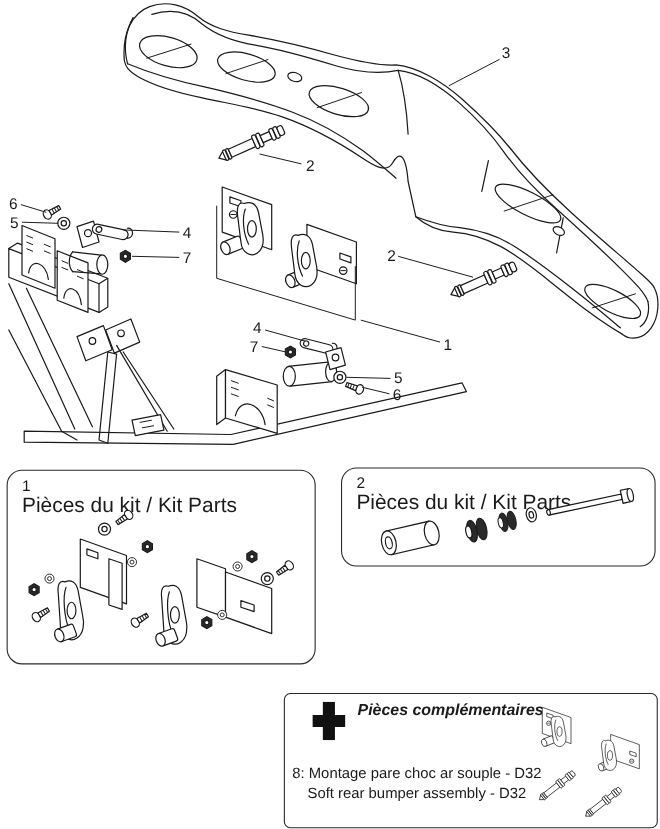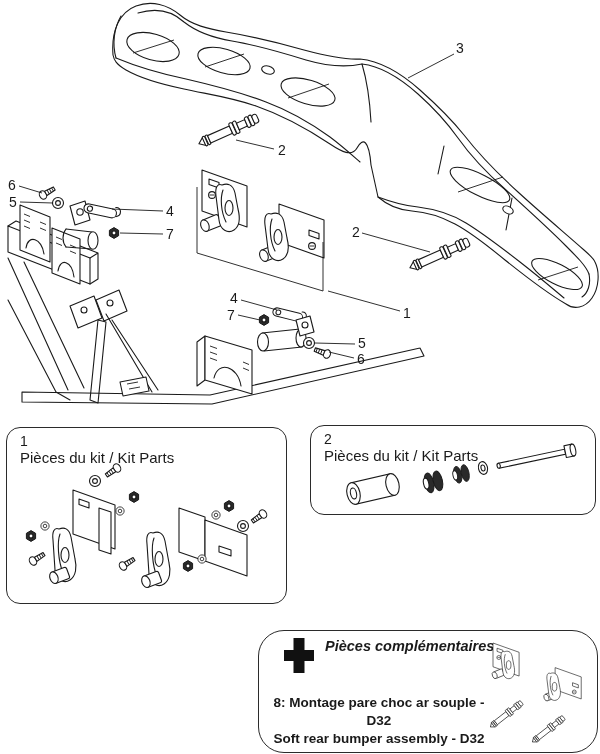--- a/index.html
+++ b/index.html
@@ -7,24 +7,24 @@
         font-family:"Liberation Sans",sans-serif;color:#1a1a1a;}
   .abs{position:absolute;}
   
   svg .s{fill:#ffffff;stroke:#1a1a1a;stroke-width:1.1;stroke-linejoin:round;}
   svg .l{fill:none;stroke:#1a1a1a;stroke-width:1.1;stroke-linejoin:round;stroke-linecap:round;}
   svg .thin{fill:none;stroke:#1a1a1a;stroke-width:0.9;}
   svg .dark{fill:#2a2a2a;stroke:#1a1a1a;stroke-width:1;}
   svg .num{font-family:"Liberation Sans",sans-serif;font-size:14px;fill:#1a1a1a;text-anchor:middle;}
   .kit-box{position:absolute;border:1.4px solid #2b2b2b;border-radius:14px;background:#fff;}
   .kit-num{position:absolute;left:13px;top:5px;font-size:14px;}
-  .kit-title{position:absolute;left:13px;top:21px;font-size:15px;white-space:nowrap;text-align:right;}
-  .comp-box{position:absolute;border:1.4px solid #2b2b2b;border-radius:26px;background:#fff;}
+  .kit-title{position:absolute;left:13px;top:21px;font-size:19px;white-space:nowrap;text-align:right;}
+  .comp-box{position:absolute;border:1.4px solid #2b2b2b;border-radius:6px;background:#fff;}
   .comp-title{position:absolute;left:66px;top:6px;font-size:14.5px;font-weight:bold;font-style:italic;line-height:18px;white-space:nowrap;}
-  .comp-notes{position:absolute;left:2px;top:63px;width:236px;text-align:center;font-size:13.5px;line-height:18px;font-weight:bold;}
+  .comp-notes{position:absolute;left:2px;top:63px;width:236px;text-align:center;font-size:13.5px;line-height:18px;}
   .fullsvg{position:absolute;left:0;top:0;}
 </style>
 </head>
 <body>
 
 <div id="page">
 
   <svg class="fullsvg" width="600" height="424" viewBox="0 0 600 424">
     <defs>
       <g id="bolt">

